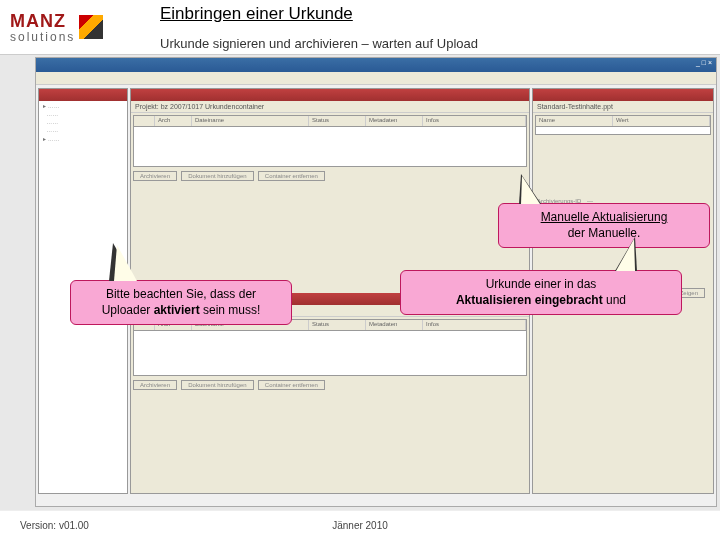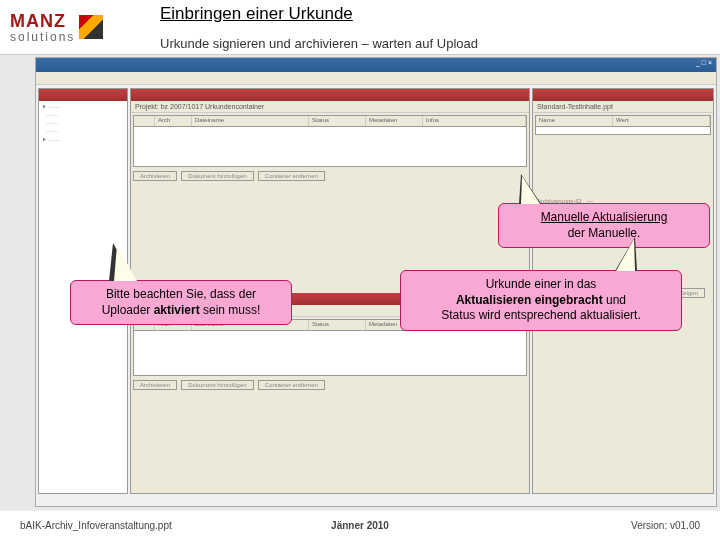--- a/index.html
+++ b/index.html
@@ -239,21 +239,20 @@
     padding: 0 20px;
     box-sizing: border-box;
     font-size: 10px;
     color: #444;
     border-top: 1px solid #eee;
   }
   .footer .center {
     position: absolute;
     left: 50%;
     transform: translateX(-50%);
-    font-weight: bold;
   }
 </style>
 </head>
 <body>
 
 <div class="header">
   <div class="logo-left">
     <div>
       <div class="manz">MANZ</div>
       <div class="sol">solutions</div>
@@ -370,22 +369,20 @@
   <div class="callout callout2">
     <div class="pointer"></div>
     <span>Bitte beachten Sie, dass der</span><br>
     <span>Uploader </span><b>aktiviert</b><span> sein muss!</span>
   </div>
 
   <div class="callout callout3">
     <div class="pointer"></div>
     <span>Urkunde einer in das</span><br>
     <b>Aktualisieren eingebracht</b><span> und</span><br>
-    <span>Status wird entsprechend aktualisiert.</span>
   </div>
 
 </div>
 
 <div class="footer">
-  <span>bAIK-Archiv_Infoveranstaltung.ppt</span>
   <span class="center">Jänner 2010</span>
   <span>Version: v01.00</span>
 </div>
 
 </body></html>

